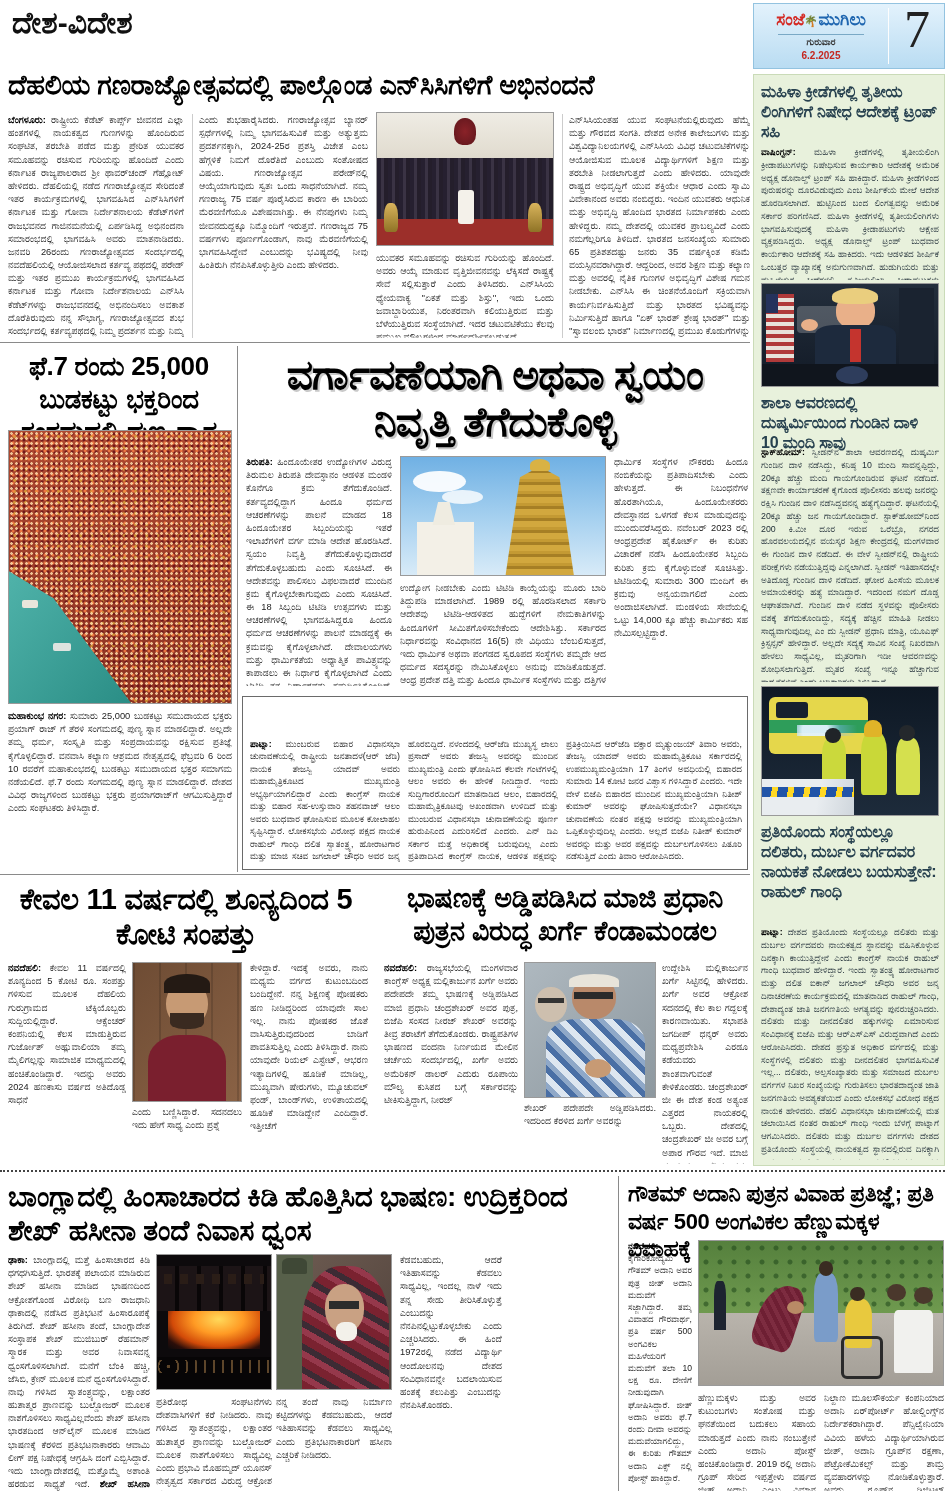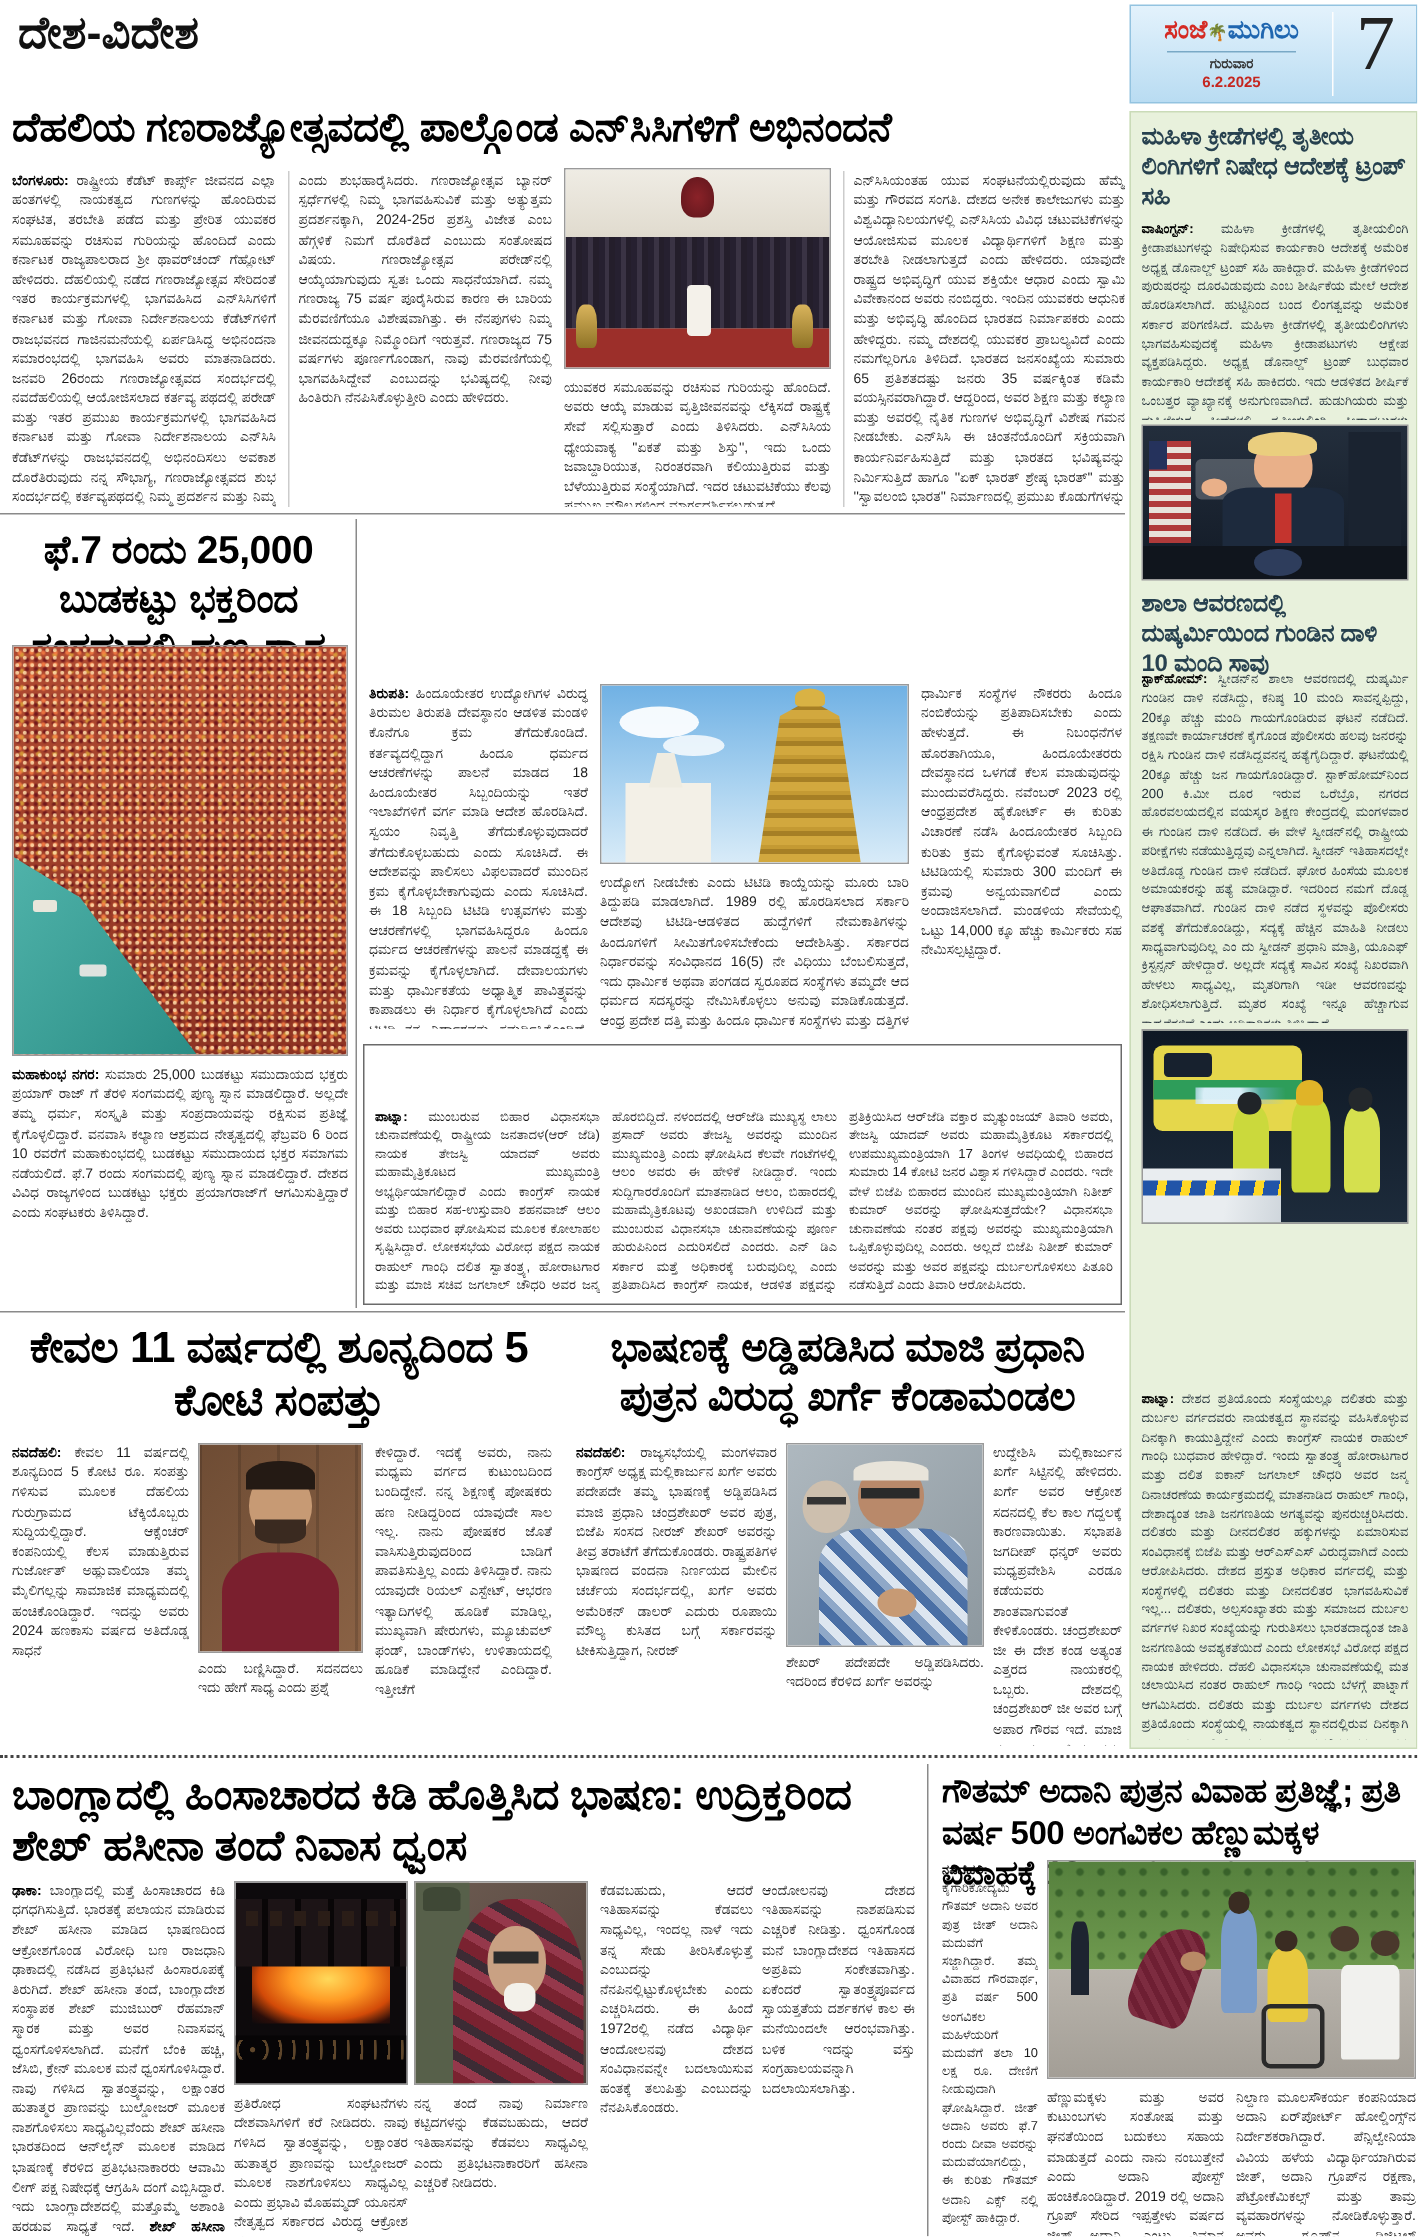--- a/index.html
+++ b/index.html
@@ -71,20 +71,21 @@
     <div class="ph" style="left:0;top:45%;width:100%;height:55%;background:linear-gradient(130deg,#52b5ac,#2b8e86 70%);clip-path:polygon(0 12%, 20% 30%, 55% 100%, 0 100%);"></div>
     <div class="ph" style="left:6%;top:62%;width:7%;height:3%;background:#e9e6db;border-radius:2px;"></div>
     <div class="ph" style="left:20%;top:78%;width:8%;height:3%;background:#dfe3df;border-radius:2px;"></div>
   </div>
   <div class="abs bodytext" style="left:8px;top:710px;width:224px;height:158px;">
     <span class="dl">ಮಹಾಕುಂಭ ನಗರ:</span> <span>ಸುಮಾರು 25,000 ಬುಡಕಟ್ಟು ಸಮುದಾಯದ ಭಕ್ತರು ಪ್ರಯಾಗ್ ರಾಜ್ ಗೆ ತೆರಳಿ ಸಂಗಮದಲ್ಲಿ ಪುಣ್ಯ ಸ್ನಾನ ಮಾಡಲಿದ್ದಾರೆ. ಅಲ್ಲದೇ ತಮ್ಮ ಧರ್ಮ, ಸಂಸ್ಕೃತಿ ಮತ್ತು ಸಂಪ್ರದಾಯವನ್ನು ರಕ್ಷಿಸುವ ಪ್ರತಿಜ್ಞೆ ಕೈಗೊಳ್ಳಲಿದ್ದಾರೆ. ವನವಾಸಿ ಕಲ್ಯಾಣ ಆಶ್ರಮದ ನೇತೃತ್ವದಲ್ಲಿ ಫೆಬ್ರವರಿ 6 ರಿಂದ 10 ರವರೆಗೆ ಮಹಾಕುಂಭದಲ್ಲಿ ಬುಡಕಟ್ಟು ಸಮುದಾಯದ ಭಕ್ತರ ಸಮಾಗಮ ನಡೆಯಲಿದೆ. ಫೆ.7 ರಂದು ಸಂಗಮದಲ್ಲಿ ಪುಣ್ಯ ಸ್ನಾನ ಮಾಡಲಿದ್ದಾರೆ. ದೇಶದ ವಿವಿಧ ರಾಜ್ಯಗಳಿಂದ ಬುಡಕಟ್ಟು ಭಕ್ತರು ಪ್ರಯಾಗರಾಜ್‌ಗೆ ಆಗಮಿಸುತ್ತಿದ್ದಾರೆ ಎಂದು ಸಂಘಟಕರು ತಿಳಿಸಿದ್ದಾರೆ.</span>
   </div>
 
   <div class="vline" style="left:237px;top:346px;height:526px;"></div>
 
+  <div class="abs hl center" style="left:250px;top:352px;width:490px;font-size:41px;line-height:1.15;letter-spacing:-1px;text-shadow:2px 2px 0 #c9c9c9;">ವರ್ಗಾವಣೆಯಾಗಿ ಅಥವಾ ಸ್ವಯಂ ನಿವೃತ್ತಿ ತೆಗೆದುಕೊಳ್ಳಿ</div>
   <div class="abs bodytext" style="left:246px;top:456px;width:146px;height:230px;">
     <span class="dl">ತಿರುಪತಿ:</span> <span>ಹಿಂದೂಯೇತರ ಉದ್ಯೋಗಿಗಳ ವಿರುದ್ಧ ತಿರುಮಲ ತಿರುಪತಿ ದೇವಸ್ಥಾನಂ ಆಡಳಿತ ಮಂಡಳಿ ಕೊನೆಗೂ ಕ್ರಮ ತೆಗೆದುಕೊಂಡಿದೆ. ಕರ್ತವ್ಯದಲ್ಲಿದ್ದಾಗ ಹಿಂದೂ ಧರ್ಮದ ಆಚರಣೆಗಳನ್ನು ಪಾಲನೆ ಮಾಡದ 18 ಹಿಂದೂಯೇತರ ಸಿಬ್ಬಂದಿಯನ್ನು ಇತರೆ ಇಲಾಖೆಗಳಿಗೆ ವರ್ಗ ಮಾಡಿ ಆದೇಶ ಹೊರಡಿಸಿದೆ. ಸ್ವಯಂ ನಿವೃತ್ತಿ ತೆಗೆದುಕೊಳ್ಳುವುದಾದರೆ ತೆಗೆದುಕೊಳ್ಳಬಹುದು ಎಂದು ಸೂಚಿಸಿದೆ. ಈ ಆದೇಶವನ್ನು ಪಾಲಿಸಲು ವಿಫಲವಾದರೆ ಮುಂದಿನ ಕ್ರಮ ಕೈಗೊಳ್ಳಬೇಕಾಗುವುದು ಎಂದು ಸೂಚಿಸಿದೆ. ಈ 18 ಸಿಬ್ಬಂದಿ ಟಿಟಿಡಿ ಉತ್ಸವಗಳು ಮತ್ತು ಆಚರಣೆಗಳಲ್ಲಿ ಭಾಗವಹಿಸಿದ್ದರೂ ಹಿಂದೂ ಧರ್ಮದ ಆಚರಣೆಗಳನ್ನು ಪಾಲನೆ ಮಾಡದ್ದಕ್ಕೆ ಈ ಕ್ರಮವನ್ನು ಕೈಗೊಳ್ಳಲಾಗಿದೆ. ದೇವಾಲಯಗಳು ಮತ್ತು ಧಾರ್ಮಿಕತೆಯ ಅಧ್ಯಾತ್ಮಿಕ ಪಾವಿತ್ರ್ಯವನ್ನು ಕಾಪಾಡಲು ಈ ನಿರ್ಧಾರ ಕೈಗೊಳ್ಳಲಾಗಿದೆ ಎಂದು ಟಿಟಿಡಿ ತನ್ನ ನಿರ್ಧಾರವನ್ನು ಸಮರ್ಥಿಸಿಕೊಂಡಿದೆ. ಹಲವು ವರ್ಷಗಳಿಂದ ದೇವಸ್ಥಾನ ಮಂಡಳಿ ಮತ್ತು ಅದರ ಅಂಗ ಸಂಸ್ಥೆಗಳಲ್ಲಿ ಹಿಂದೂಗಳಿಗೆ ಮಾತ್ರ</span>
   </div>
   <div class="photo" style="left:400px;top:456px;width:206px;height:120px;">
     <div class="ph" style="left:0;top:0;width:100%;height:100%;background:linear-gradient(#70b1e4 0%,#a9d2f0 55%,#d8ebf8 100%);"></div>
     <div class="ph" style="left:6%;top:12%;width:26%;height:18%;background:rgba(255,255,255,.92);border-radius:50%;"></div>
     <div class="ph" style="left:20%;top:28%;width:20%;height:12%;background:rgba(255,255,255,.8);border-radius:50%;"></div>
     <div class="ph" style="left:8%;top:55%;width:28%;height:45%;background:#f3f0e7;"></div>
     <div class="ph" style="left:14%;top:38%;width:14%;height:20%;background:#efece1;clip-path:polygon(10% 100%,90% 100%,70% 0,30% 0);"></div>
     <div class="ph" style="left:46%;top:8%;width:44%;height:92%;clip-path:polygon(12% 100%,88% 100%,72% 10%,50% 0,28% 10%);background:repeating-linear-gradient(0deg,#d2a83e 0 6px,#a67f25 6px 9px,#c49a33 9px 12px);"></div>
@@ -155,21 +156,20 @@
     <div class="ph" style="left:0;top:0;width:32%;height:100%;background:#57604a;"></div>
     <div class="ph" style="left:4%;top:2%;width:22%;height:12%;background:#3f4836;border-radius:30% 30% 10% 10%;"></div>
     <div class="ph" style="left:22%;top:8%;width:76%;height:92%;background:repeating-linear-gradient(30deg,#7a2230 0 8px,#95384b 8px 14px,#3c2b34 14px 20px);border-radius:45% 45% 0 0;"></div>
     <div class="ph" style="left:42%;top:22%;width:34%;height:36%;background:#c9a183;border-radius:48%;"></div>
     <div class="ph" style="left:46%;top:34%;width:26%;height:6%;background:#2c2c2c;"></div>
     <div class="ph" style="left:52%;top:50%;width:18%;height:14%;background:#f3f1ea;border-radius:40%;"></div>
   </div>
   <div class="abs bodytext" style="left:156px;top:1396px;width:116px;height:95px;">ಪ್ರತಿರೋಧ ಸಂಘಟನೆಗಳು ದೇಶವಾಸಿಗಳಿಗೆ ಕರೆ ನೀಡಿದರು. ನಾವು ಗಳಿಸಿದ ಸ್ವಾತಂತ್ರ್ಯವನ್ನು, ಲಕ್ಷಾಂತರ ಹುತಾತ್ಮರ ಪ್ರಾಣವನ್ನು ಬುಲ್ಡೋಜರ್ ಮೂಲಕ ನಾಶಗೊಳಿಸಲು ಸಾಧ್ಯವಿಲ್ಲ ಎಂದು ಪ್ರಭಾವಿ ಮೊಹಮ್ಮದ್ ಯೂನಸ್ ನೇತೃತ್ವದ ಸರ್ಕಾರದ ವಿರುದ್ಧ ಆಕ್ರೋಶ ಹೊರಹಾಕಿದರು.</div>
   <div class="abs bodytext" style="left:276px;top:1396px;width:116px;height:95px;">ನನ್ನ ತಂದೆ ನಾವು ನಿರ್ಮಾಣ ಕಟ್ಟಿದಗಳನ್ನು ಕೆಡವಬಹುದು, ಆದರೆ ಇತಿಹಾಸವನ್ನು ಕೆಡವಲು ಸಾಧ್ಯವಿಲ್ಲ ಎಂದು ಪ್ರತಿಭಟನಾಕಾರರಿಗೆ ಹಸೀನಾ ಎಚ್ಚರಿಕೆ ನೀಡಿದರು.</div>
   <div class="abs bodytext" style="left:400px;top:1254px;width:102px;height:237px;">ಕೆಡವಬಹುದು, ಆದರೆ ಇತಿಹಾಸವನ್ನು ಕೆಡವಲು ಸಾಧ್ಯವಿಲ್ಲ, ಇಂದಲ್ಲ ನಾಳೆ ಇದು ತನ್ನ ಸೇಡು ತೀರಿಸಿಕೊಳ್ಳುತ್ತೆ ಎಂಬುದನ್ನು ನೆನಪಿನಲ್ಲಿಟ್ಟುಕೊಳ್ಳಬೇಕು ಎಂದು ಎಚ್ಚರಿಸಿದರು. ಈ ಹಿಂದೆ 1972ರಲ್ಲಿ ನಡೆದ ವಿದ್ಯಾರ್ಥಿ ಆಂದೋಲನವು ದೇಶದ ಸಂವಿಧಾನವನ್ನೇ ಬದಲಾಯಿಸುವ ಹಂತಕ್ಕೆ ತಲುಪಿತ್ತು ಎಂಬುದನ್ನು ನೆನಪಿಸಿಕೊಂಡರು.</div>
-  <div class="abs bodytext" style="left:508px;top:1254px;width:102px;height:237px;">ಆಂದೋಲನವು ದೇಶದ ಇತಿಹಾಸವನ್ನು ನಾಶಪಡಿಸುವ ಎಚ್ಚರಿಕೆ ನೀಡಿತ್ತು. ಧ್ವಂಸಗೊಂಡ ಮನೆ ಬಾಂಗ್ಲಾದೇಶದ ಇತಿಹಾಸದ ಅಪ್ರತಿಮ ಸಂಕೇತವಾಗಿತ್ತು. ಏಕೆಂದರೆ ಸ್ವಾತಂತ್ರ್ಯಪೂರ್ವದ ಸ್ವಾಯತ್ತತೆಯ ದರ್ಶಕಗಳ ಕಾಲ ಈ ಮನೆಯಿಂದಲೇ ಆರಂಭವಾಗಿತ್ತು. ಬಳಿಕ ಇದನ್ನು ವಸ್ತು ಸಂಗ್ರಹಾಲಯವನ್ನಾಗಿ ಬದಲಾಯಿಸಲಾಗಿತ್ತು.</div>
 
   <div class="vline" style="left:618px;top:1176px;height:315px;"></div>
 
   <div class="abs hl" style="left:628px;top:1180px;width:314px;font-size:22px;line-height:1.25;">ಗೌತಮ್ ಅದಾನಿ ಪುತ್ರನ ವಿವಾಹ ಪ್ರತಿಜ್ಞೆ; ಪ್ರತಿ ವರ್ಷ 500 ಅಂಗವಿಕಲ ಹೆಣ್ಣುಮಕ್ಕಳ ವಿವಾಹಕ್ಕೆ 10 ಲಕ್ಷ ನೆರವು ಘೋಷಣೆ</div>
   <div class="abs bodytext" style="left:628px;top:1240px;width:64px;height:251px;font-size:8.6px;">
     <span class="dl">ನವದೆಹಲಿ:</span> <span>ಕೈಗಾರಿಕೋದ್ಯಮಿ ಗೌತಮ್ ಅದಾನಿ ಅವರ ಪುತ್ರ ಜೀತ್ ಅದಾನಿ ಮದುವೆಗೆ ಸಜ್ಜಾಗಿದ್ದಾರೆ. ತಮ್ಮ ವಿವಾಹದ ಗೌರವಾರ್ಥ, ಪ್ರತಿ ವರ್ಷ 500 ಅಂಗವಿಕಲ ಮಹಿಳೆಯರಿಗೆ ಮದುವೆಗೆ ತಲಾ 10 ಲಕ್ಷ ರೂ. ದೇಣಿಗೆ ನೀಡುವುದಾಗಿ ಘೋಷಿಸಿದ್ದಾರೆ. ಜೀತ್ ಅದಾನಿ ಅವರು ಫೆ.7 ರಂದು ದೀವಾ ಅವರನ್ನು ಮದುವೆಯಾಗಲಿದ್ದು, ಈ ಕುರಿತು ಗೌತಮ್ ಅದಾನಿ ಎಕ್ಸ್ ನಲ್ಲಿ ಪೋಸ್ಟ್ ಹಾಕಿದ್ದಾರೆ.</span>
   </div>
   <div class="photo" style="left:698px;top:1240px;width:246px;height:146px;">
     <div class="ph" style="left:0;top:0;width:100%;height:50%;background:radial-gradient(circle, rgba(30,70,25,.55) 0 2px, transparent 3px),linear-gradient(#55803d,#6f9a4f);background-size:14px 14px,100% 100%;"></div>
     <div class="ph" style="left:0;top:50%;width:100%;height:50%;background:linear-gradient(#b9b4ac,#a39e96);"></div>
@@ -222,17 +222,18 @@
     <div class="ph" style="left:34%;top:40%;width:14%;height:42%;background:#cbd93c;border-radius:30% 30% 8% 8%;"></div>
     <div class="ph" style="left:36%;top:32%;width:9%;height:12%;background:#202428;border-radius:50%;"></div>
     <div class="ph" style="left:56%;top:36%;width:15%;height:48%;background:#c9d838;border-radius:30% 30% 8% 8%;"></div>
     <div class="ph" style="left:58%;top:26%;width:10%;height:13%;background:#e0b428;border-radius:50% 50% 20% 20%;"></div>
     <div class="ph" style="left:76%;top:40%;width:14%;height:44%;background:#d5e04e;border-radius:30% 30% 8% 8%;"></div>
     <div class="ph" style="left:78%;top:30%;width:9%;height:12%;background:#24282c;border-radius:50%;"></div>
     <div class="ph" style="left:0;top:72%;width:52%;height:28%;background:linear-gradient(100deg,#e9edf0 60%,#cfd6dc);"></div>
     <div class="ph" style="left:0;top:78%;width:52%;height:8%;background:repeating-linear-gradient(100deg,#2255a8 0 10px,#ffd824 10px 16px);"></div>
   </div>
 
+  <div class="abs sb-hl" style="left:761px;top:822px;width:178px;font-size:16px;">ಪ್ರತಿಯೊಂದು ಸಂಸ್ಥೆಯಲ್ಲೂ ದಲಿತರು, ದುರ್ಬಲ ವರ್ಗದವರ ನಾಯಕತೆ ನೋಡಲು ಬಯಸುತ್ತೇನೆ: ರಾಹುಲ್ ಗಾಂಧಿ</div>
   <div class="abs sb-body" style="left:761px;top:926px;width:178px;height:234px;">
     <span class="dl">ಪಾಟ್ನಾ:</span> <span>ದೇಶದ ಪ್ರತಿಯೊಂದು ಸಂಸ್ಥೆಯಲ್ಲೂ ದಲಿತರು ಮತ್ತು ದುರ್ಬಲ ವರ್ಗದವರು ನಾಯಕತ್ವದ ಸ್ಥಾನವನ್ನು ವಹಿಸಿಕೊಳ್ಳುವ ದಿನಕ್ಕಾಗಿ ಕಾಯುತ್ತಿದ್ದೇನೆ ಎಂದು ಕಾಂಗ್ರೆಸ್ ನಾಯಕ ರಾಹುಲ್ ಗಾಂಧಿ ಬುಧವಾರ ಹೇಳಿದ್ದಾರೆ. ಇಂದು ಸ್ವಾತಂತ್ರ್ಯ ಹೋರಾಟಗಾರ ಮತ್ತು ದಲಿತ ಐಕಾನ್ ಜಗಲಾಲ್ ಚೌಧರಿ ಅವರ ಜನ್ಮ ದಿನಾಚರಣೆಯ ಕಾರ್ಯಕ್ರಮದಲ್ಲಿ ಮಾತನಾಡಿದ ರಾಹುಲ್ ಗಾಂಧಿ, ದೇಶಾದ್ಯಂತ ಜಾತಿ ಜನಗಣತಿಯ ಅಗತ್ಯವನ್ನು ಪುನರುಚ್ಚರಿಸಿದರು. ದಲಿತರು ಮತ್ತು ದೀನದಲಿತರ ಹಕ್ಕುಗಳನ್ನು ಏಮಾರಿಸುವ ಸಂವಿಧಾನಕ್ಕೆ ಬಿಜೆಪಿ ಮತ್ತು ಆರ್‌ಎಸ್‌ಎಸ್ ವಿರುದ್ಧವಾಗಿದೆ ಎಂದು ಆರೋಪಿಸಿದರು. ದೇಶದ ಪ್ರಸ್ತುತ ಅಧಿಕಾರ ವರ್ಗದಲ್ಲಿ ಮತ್ತು ಸಂಸ್ಥೆಗಳಲ್ಲಿ ದಲಿತರು ಮತ್ತು ದೀನದಲಿತರ ಭಾಗವಹಿಸುವಿಕೆ ಇಲ್ಲ... ದಲಿತರು, ಅಲ್ಪಸಂಖ್ಯಾತರು ಮತ್ತು ಸಮಾಜದ ದುರ್ಬಲ ವರ್ಗಗಳ ನಿಖರ ಸಂಖ್ಯೆಯನ್ನು ಗುರುತಿಸಲು ಭಾರತದಾದ್ಯಂತ ಜಾತಿ ಜನಗಣತಿಯ ಅವಶ್ಯಕತೆಯಿದೆ ಎಂದು ಲೋಕಸಭೆ ವಿರೋಧ ಪಕ್ಷದ ನಾಯಕ ಹೇಳಿದರು. ದೆಹಲಿ ವಿಧಾನಸಭಾ ಚುನಾವಣೆಯಲ್ಲಿ ಮತ ಚಲಾಯಿಸಿದ ನಂತರ ರಾಹುಲ್ ಗಾಂಧಿ ಇಂದು ಬೆಳಗ್ಗೆ ಪಾಟ್ನಾಗೆ ಆಗಮಿಸಿದರು. ದಲಿತರು ಮತ್ತು ದುರ್ಬಲ ವರ್ಗಗಳು ದೇಶದ ಪ್ರತಿಯೊಂದು ಸಂಸ್ಥೆಯಲ್ಲಿ ನಾಯಕತ್ವದ ಸ್ಥಾನದಲ್ಲಿರುವ ದಿನಕ್ಕಾಗಿ ನಾನು ಕಾಯುತ್ತಿದ್ದೇನೆ... ಮತ್ತು ನಾನು ದೀನದಲಿತರ ಪರವಾಗಿ ನನ್ನ ಹೋರಾಟವನ್ನು ಮುಂದುವರಿಸುತ್ತೇನೆ ಎಂದು ರಾಹುಲ್ ಗಾಂಧಿ ತಿಳಿಸಿದ್ದಾರೆ.</span>
   </div>
 
 </div>
 
 </body></html>

